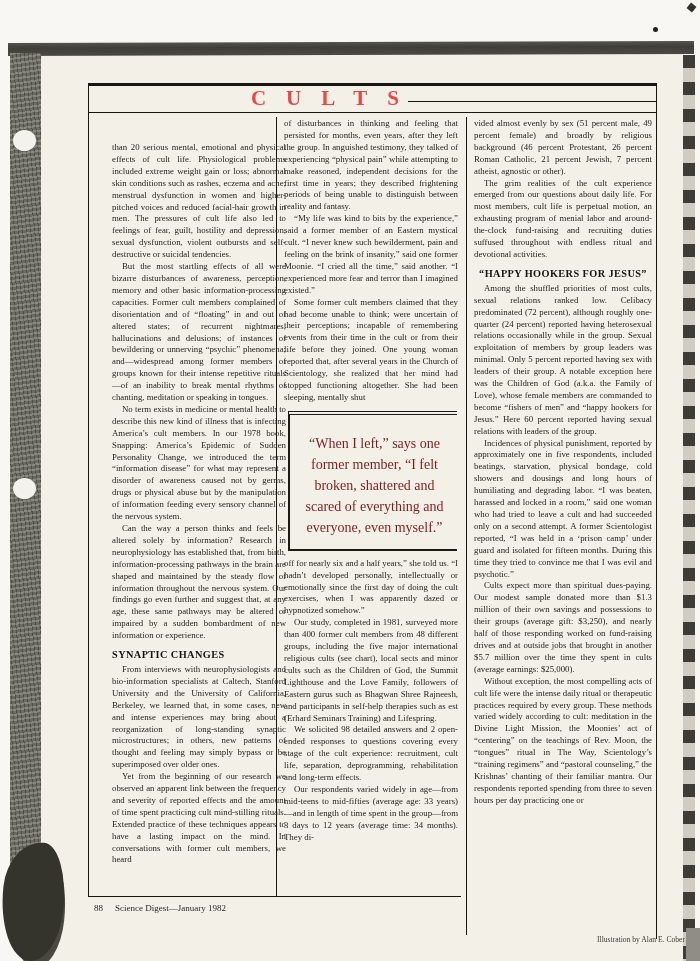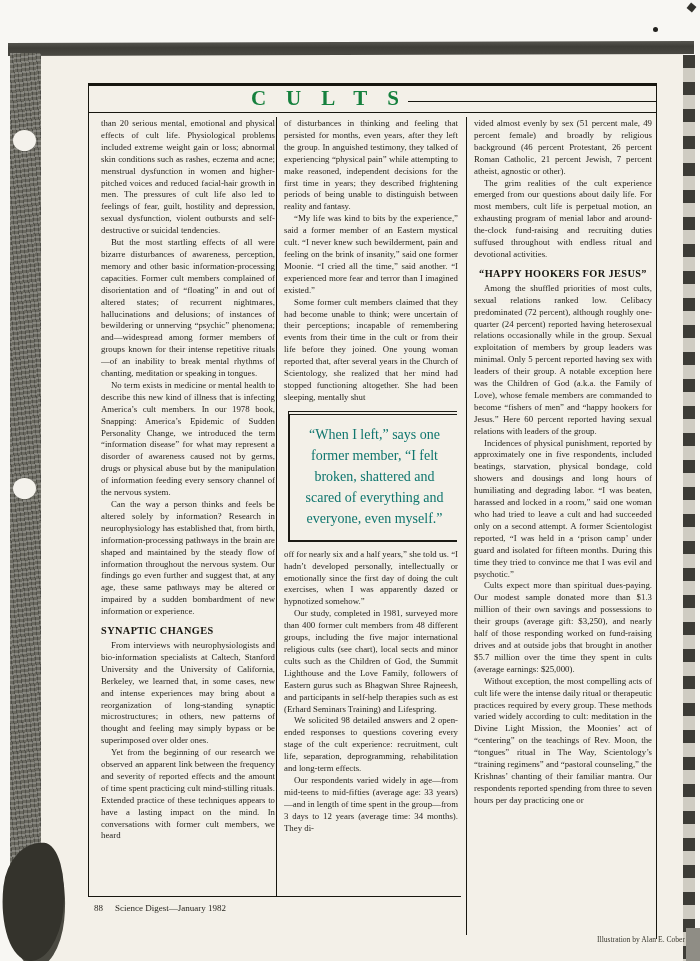--- a/index.html
+++ b/index.html
@@ -34,38 +34,38 @@
   .rule-title-right{left:408px;top:101px;width:248px;height:1px;}
   .rule-under-title{left:88px;top:112px;width:568px;height:1px;}
   .border-left{left:88px;top:83px;width:1px;height:814px;}
   .border-right{left:656px;top:83px;width:1px;height:856px;}
   .sep-1{left:276px;top:117px;width:1px;height:780px;}
   .sep-2{left:466px;top:117px;width:1px;height:818px;}
   .rule-bottom{left:88px;top:896px;width:373px;height:1px;}
 
   
   .section-title{position:absolute;left:150px;top:86px;width:330px;text-align:center;
-    font-size:21px;font-weight:600;letter-spacing:20px;padding-left:20px;color:#15803d;}
+    font-size:21px;font-weight:600;letter-spacing:20px;padding-left:20px;color:#ef4444;}
 
   
   .col{position:absolute;top:118px;font-size:8.8px;line-height:11.9px;
     text-align:justify;color:#211f19;overflow:hidden;}
-  .col-1{left:101px;width:174px;height:776px;}
+  .col-1{left:112px;width:174px;height:776px;margin-top:24px;}
   .col-2{left:284px;width:174px;height:776px;}
   .col-3{left:474px;width:178px;height:818px;}
   .col p{margin:0;text-indent:10px;}
   .col p.no-indent{text-indent:0;}
   .col-heading{margin:7px 0 3px;font-size:10.3px;font-weight:bold;text-align:left;
     letter-spacing:.4px;color:#15140e;}
   .col-heading.flush{text-align:center;}
 
   
-  .pull-quote{margin:7px 1px 7px 4px;padding:9px 4px 11px 6px;
+  .pull-quote{margin:7px 1px 7px 4px;padding:18px 4px 11px 6px;
     border-top:4px double #1c1b15;border-bottom:2px solid #1c1b15;border-left:2px solid #1c1b15;
-    text-align:center;text-indent:0;font-size:14px;line-height:21px;color:#0f766e;}
+    text-align:center;text-indent:0;font-size:14px;line-height:21px;color:#7f1d1d;}
 
   
   .footer-left{position:absolute;left:94px;top:903px;font-size:9px;color:#2a2822;}
   .footer-left .pagenum{margin-right:12px;}
   .footer-right{position:absolute;left:493px;top:935px;width:192px;text-align:right;
     font-size:7.6px;color:#3a382f;}
 </style>
 </head>
 <body>
 

